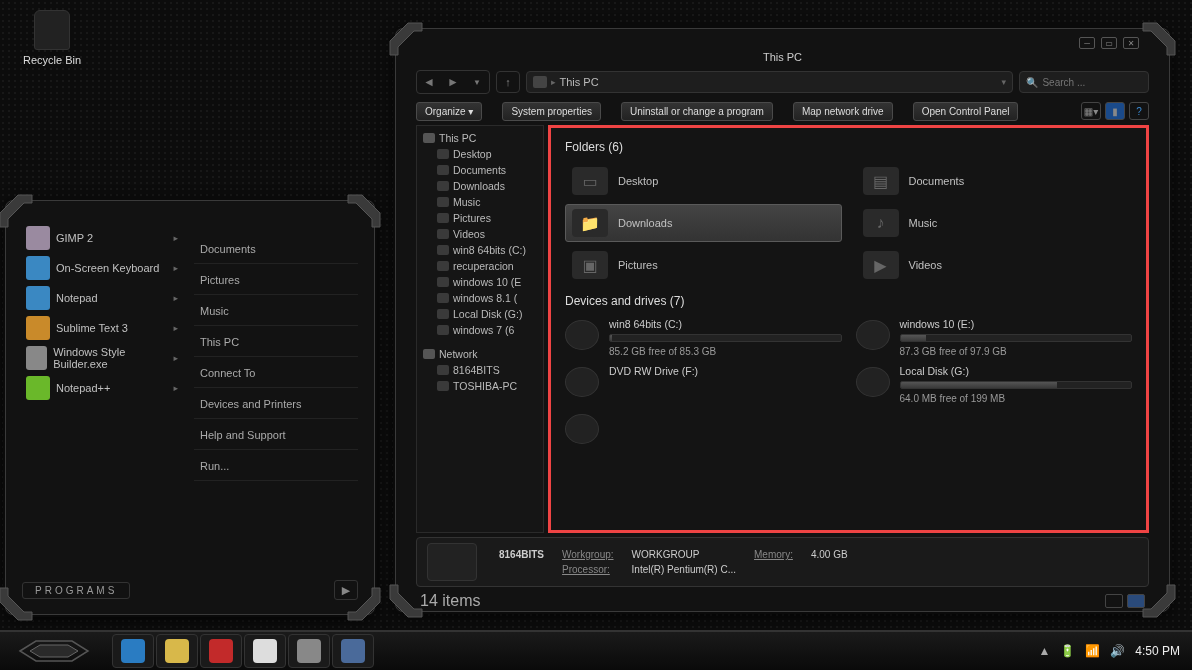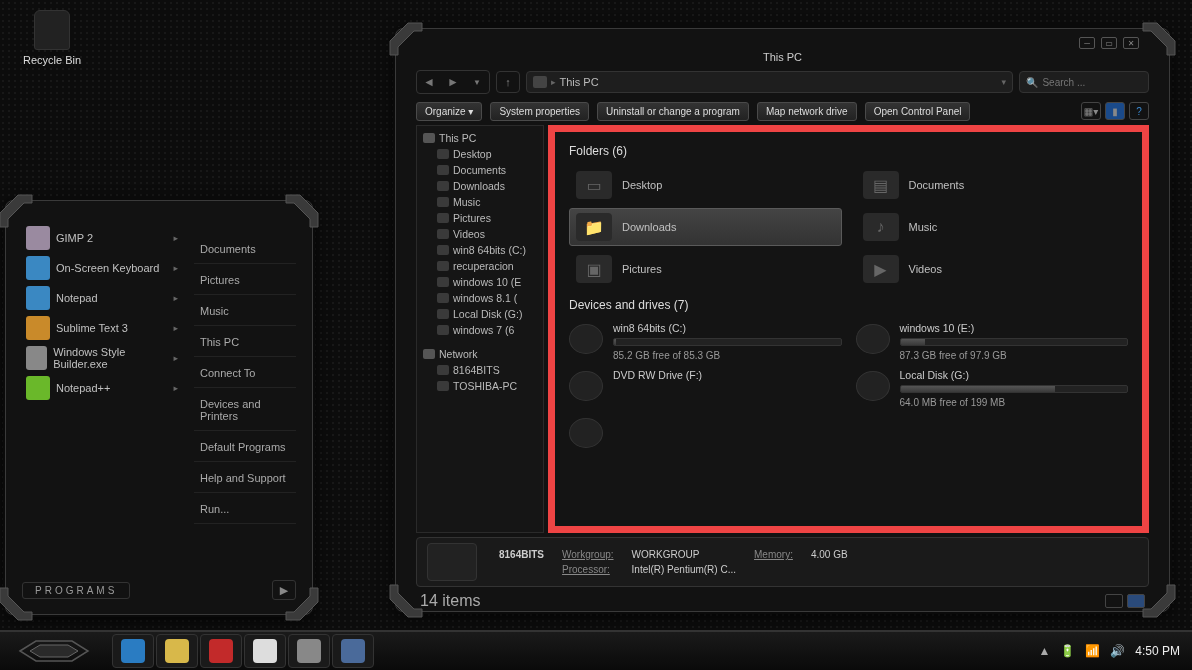--- a/index.html
+++ b/index.html
@@ -48,21 +48,21 @@
   }
   .win::before, .win::after, .win .corner-tl, .win .corner-tr, .win .corner-bl, .win .corner-br { content:''; }
   .corner { position:absolute; width:36px; height:36px; pointer-events:none; }
   .corner svg { width:36px;height:36px;display:block; }
   .corner-tl { top:-8px; left:-8px; }
   .corner-tr { top:-8px; right:-8px; transform:scaleX(-1);}
   .corner-bl { bottom:-8px; left:-8px; transform:scaleY(-1);}
   .corner-br { bottom:-8px; right:-8px; transform:scale(-1,-1);}
 
   
-  #startmenu { top:200px; left:5px; width:308px; height:415px; padding:22px 16px 14px; display:flex; flex-direction:column; }
+  #startmenu { top:200px; left:5px; width:370px; height:415px; padding:22px 16px 14px; display:flex; flex-direction:column; }
   .sm-body { flex:1; display:flex; gap:12px; }
   .sm-left { width:160px; display:flex; flex-direction:column; }
   .sm-right { flex:1; display:flex; flex-direction:column; gap:2px; padding-top:12px; }
   .sm-prog { display:flex; align-items:center; gap:6px; padding:3px 4px; border-radius:3px; font-size:11px;}
   .sm-prog .p-ico { width:24px; height:24px; border-radius:3px; display:inline-block; }
   .sm-prog .arrow { margin-left:auto; color:#666; font-size:9px;}
   .sm-link { padding:8px 6px; color:#aaa; font-size:11px; border-bottom:1px solid #222;}
   .sm-footer { margin-top:26px; display:flex; align-items:center; justify-content:space-between; }
   .sm-label { letter-spacing:3px; font-size:10px; color:#9a9a9a; border:1px solid #333; padding:2px 12px; border-radius:3px; }
 
@@ -74,30 +74,30 @@
   .win-ctrl span { width:16px; height:12px; border:1px solid #555; border-radius:2px; display:flex;align-items:center;justify-content:center;font-size:8px;color:#888; cursor:pointer;}
   .navbar { height:30px; display:flex; align-items:center; gap:6px; padding:0 20px; }
   .nav-btns { display:flex; border:1px solid #333; border-radius:4px; }
   .nav-btns span { width:24px; height:22px; display:flex;align-items:center;justify-content:center;color:#777;font-size:12px;}
   .up-btn { width:24px;height:22px;border:1px solid #333;border-radius:4px;display:flex;align-items:center;justify-content:center;color:#888;}
   .addr { flex:1; height:22px; border:1px solid #333; background:#1e1e1e; border-radius:4px; display:flex;align-items:center;padding:0 6px;gap:4px; color:#bbb;}
   .addr .pc-ico{width:14px;height:12px;background:#444;border-radius:2px;}
   .search { width:130px; height:22px; border:1px solid #333; background:#1e1e1e; border-radius:4px; display:flex;align-items:center;padding:0 6px;gap:4px;}
   .search .s-ico{font-size:10px;color:#777;}
   .search input { background:transparent;border:none;outline:none;color:#888;font-size:10px;width:100%;}
-  .toolbar { height:28px; display:flex; align-items:center; gap:8px; padding:0 20px; }
+  .toolbar { height:28px; display:flex; align-items:center; gap:20px; padding:0 20px; }
   .t-btn { background:linear-gradient(#333,#222); border:1px solid #4a4a4a; color:#ddd; font-size:10px; padding:3px 8px; border-radius:3px; white-space:nowrap;}
   .t-icons { margin-left:auto; display:flex; gap:4px;}
   .t-icons span { width:20px;height:18px;border:1px solid #444;border-radius:3px;display:flex;align-items:center;justify-content:center;font-size:10px;color:#888;}
   .body { flex:1; display:flex; padding:0 20px; gap:4px; overflow:hidden;}
   .tree { width:128px; background:#151515; border:1px solid #2a2a2a; overflow:hidden; padding:4px 2px; font-size:10.5px;}
   .tree-item { display:flex;align-items:center;gap:4px;padding:2px 4px; color:#bbb; white-space:nowrap;}
   .tree-item.sub { padding-left:18px;}
   .tree-ico { width:12px;height:10px;background:#3a3a3a;border-radius:2px;display:inline-block;}
-  .content { flex:1; background:#141414; border:7px solid #ef4444; padding:8px 14px; overflow:hidden;}
+  .content { flex:1; background:#141414; border:3px solid #ef4444; padding:8px 14px; overflow:hidden;}
   .section-h { font-size:12px; color:#ddd; margin:4px 0 8px;}
   .grid { display:grid; grid-template-columns:1fr 1fr; gap:4px 14px;}
   .folder { display:flex;align-items:center;gap:10px;padding:4px 6px;border:1px solid transparent; border-radius:3px;}
   .folder.sel { background:linear-gradient(#444,#333); border-color:#5a5a5a;}
   .f-ico { width:36px;height:28px;background:#2a2a2a;border-radius:4px;display:flex;align-items:center;justify-content:center;}
   .drive { display:flex;gap:10px;padding:2px 0;align-items:flex-start;}
   .d-ico { width:34px;height:30px;background:#222;border-radius:50%;border:1px solid #333;flex-shrink:0;margin-top:2px;}
   .d-info { flex:1; display:flex;flex-direction:column;gap:4px;}
   .d-name { font-size:10.5px;color:#ccc;}
   .d-bar { height:8px;background:#222;border:1px solid #333;border-radius:2px;position:relative;overflow:hidden;}
@@ -190,21 +190,20 @@
           <span class="arrow">▸</span>
         </div>
       </div>
     <div class="sm-right" id="sm-links">
         <div class="sm-link">Documents</div>
         <div class="sm-link">Pictures</div>
         <div class="sm-link">Music</div>
         <div class="sm-link">This PC</div>
         <div class="sm-link">Connect To</div>
         <div class="sm-link">Devices and Printers</div>
-        <div class="sm-link">Default Programs</div>
         <div class="sm-link">Help and Support</div>
         <div class="sm-link">Run...</div>
       </div>
   </div>
   <div class="sm-footer">
     <span class="sm-label">PROGRAMS</span>
     <span style="width:24px;height:20px;border:1px solid #333;border-radius:3px;display:flex;align-items:center;justify-content:center;color:#888;">▶</span>
   </div>
 </div>
 

